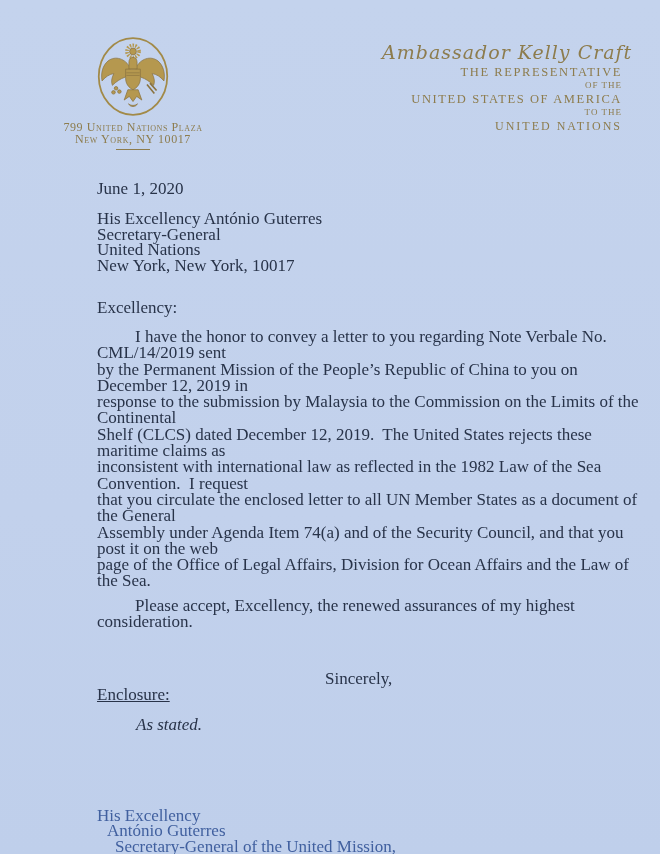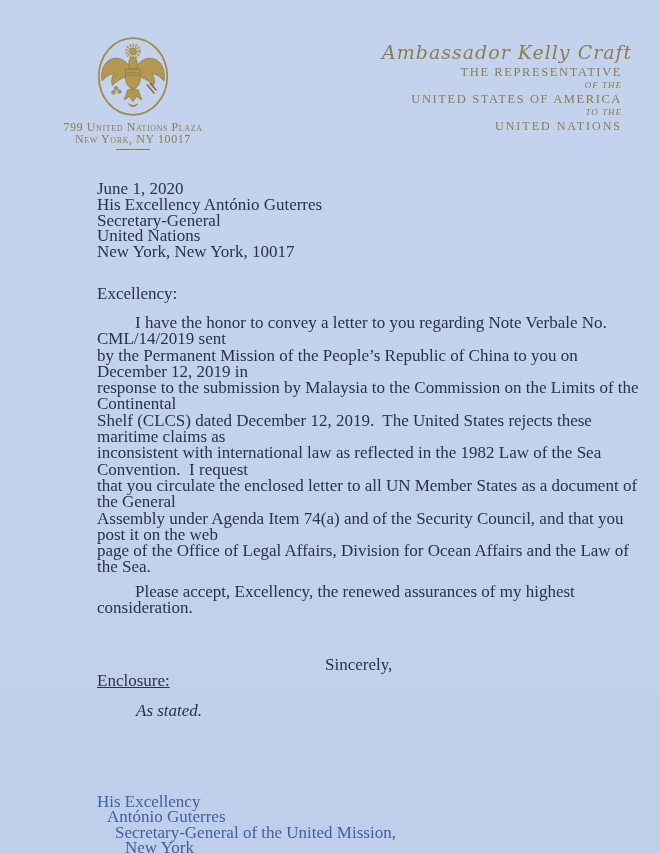--- a/index.html
+++ b/index.html
@@ -60,35 +60,35 @@
     line-height: 13px;
     letter-spacing: 1.6px;
     margin-top: 2px;
     white-space: nowrap;
   }
   .t-small {
     font-size: 9px;
     line-height: 11px;
     letter-spacing: 1px;
     margin-top: 1px;
-    font-style: italic;
   }
   .t-last { font-size: 12px; letter-spacing: 2px; }
 
   
   .letter {
     position: absolute;
     left: 97px;
     top: 181px;
     width: 545px;
     color: #283349;
     font-size: 17px;
   }
   .date { line-height: 16px; }
   .recipient {
+    margin-top: 14px;
     line-height: 15.5px;
     white-space: pre-wrap;
   }
   .salutation { margin-top: 27px; line-height: 16px; }
   .body-par {
     margin-top: 13px;
     line-height: 16.3px;
     white-space: pre-wrap;
     text-indent: 38px;
   }

